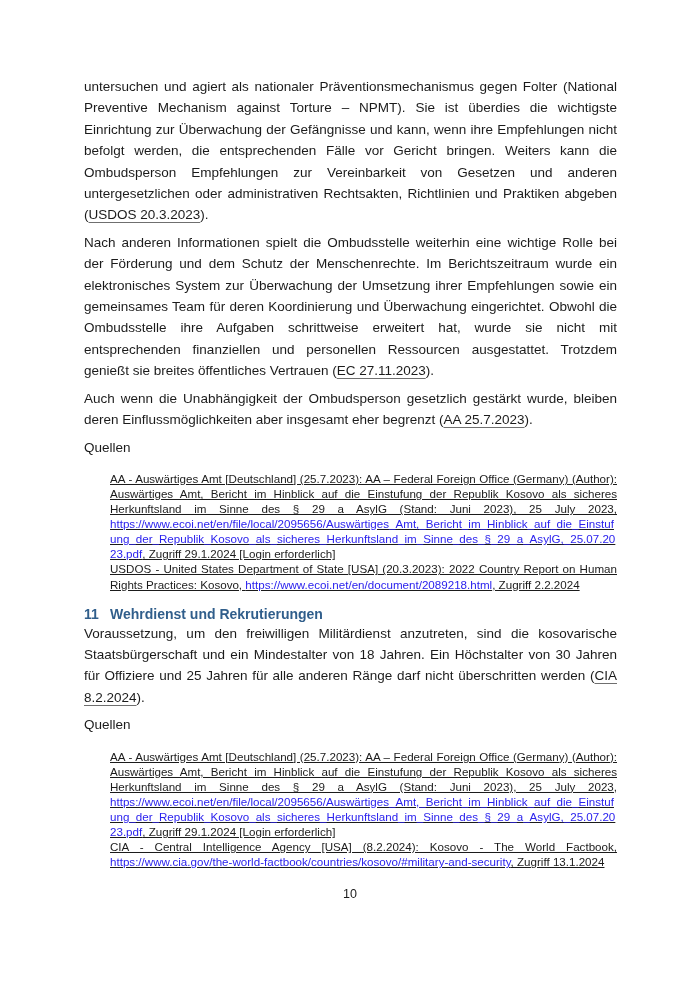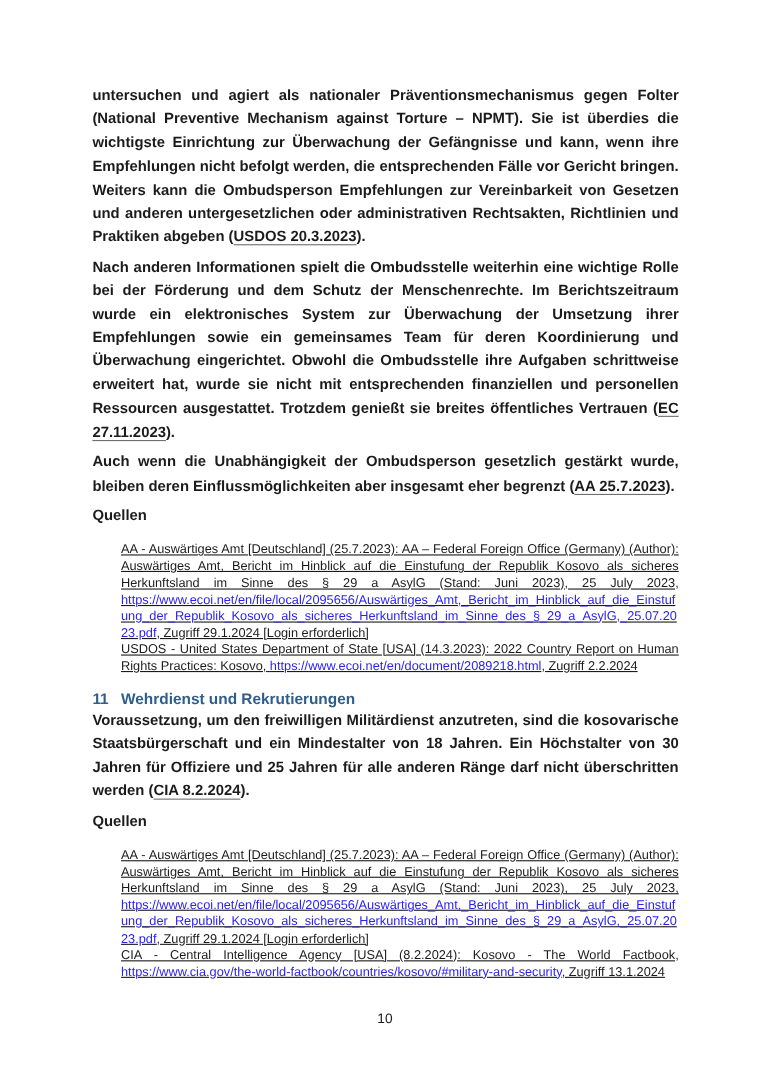--- a/index.html
+++ b/index.html
@@ -12,21 +12,20 @@
     color: var(--text, #1b1b1b);
     -webkit-font-smoothing: antialiased;
   }
   .page { padding: 76px 83px 0 84px; }
 
   p.body {
     font-size: 13.5px;
     line-height: 21.4px;
     text-align: justify;
     margin: 0 0 6px 0;
-    font-weight: bold;
   }
   .seg-plain { color: inherit; }
   .seg-cite {
     color: inherit;
     text-decoration: underline;
     text-decoration-color: #6f6f6f;
     text-decoration-thickness: 1px;
     text-underline-offset: 2.5px;
     cursor: pointer;
   }
@@ -61,21 +60,21 @@
   }
   .sec-num { display: inline-block; width: 26px; }
   .last-change {
     margin: 4px 0 21px 0;
     font-size: 12px;
     line-height: 15px;
     color: var(--last_change, #6d93bc);
   }
   .page-number {
     position: absolute;
-    left: 0; right: 0; top: 919px;
+    left: 0; right: 0; top: 887px;
     text-align: center;
     font-size: 12.5px;
     color: var(--text, #1b1b1b);
   }
 </style>
 </head>
 <body>
 
 <div class="page">
 
@@ -85,21 +84,21 @@
 
   <p class="body">Quellen</p>
 
   <ul class="sources">
     <li class="source">
       <span class="marker"><span class="sq"></span></span>
       <span class="li-text"><span class="seg-plain">AA - Auswärtiges Amt [Deutschland] (25.7.2023): AA – Federal Foreign Office (Germany) (Author): Auswärtiges Amt, Bericht im Hinblick auf die Einstufung der Republik Kosovo als sicheres Herkunfts­land im Sinne des § 29 a AsylG (Stand: Juni 2023), 25 July 2023, </span><span class="seg-url">https://www.ecoi.net/en/file/local/2095656/Auswärtiges_Amt,_Bericht_im_Hinblick_auf_die_Einstufung_der_Republik_Kosovo_als_sicheres_Herkunftsland_im_Sinne_des_§_29_a_AsylG,_25.07.2023.pdf</span><span class="seg-plain">, Zugriff 29.1.2024 [Login erforderlich]</span></span>
     </li>
     <li class="source">
       <span class="marker"><span class="sq"></span></span>
-      <span class="li-text"><span class="seg-plain">USDOS - United States Department of State [USA] (14.3.2023): 2022 Country Report on Human Rights Practices: Kosovo, </span><span class="seg-url">https://www.ecoi.net/en/document/2089218.html</span><span class="seg-plain">, Zugriff 2.2.2024</span></span>
+      <span class="li-text"><span class="seg-plain">USDOS - United States Department of State [USA] (20.3.2023): 2022 Country Report on Human Rights Practices: Kosovo, </span><span class="seg-url">https://www.ecoi.net/en/document/2089218.html</span><span class="seg-plain">, Zugriff 2.2.2024</span></span>
     </li>
   </ul>
 
   <h2 class="section">
     <span class="sec-num">11</span><span class="sec-title">Wehrdienst und Rekrutierungen</span>
   </h2>
 
   <p class="body"><span class="seg-plain">Voraussetzung, um den freiwilligen Militärdienst anzutreten, sind die kosovarische Staatsbür­gerschaft und ein Mindestalter von 18 Jahren. Ein Höchstalter von 30 Jahren für Offiziere und 25 Jahren für alle anderen Ränge darf nicht überschritten werden (</span><span class="seg-cite">CIA 8.2.2024</span><span class="seg-plain">).</span></p>
 
   <p class="body">Quellen</p>

